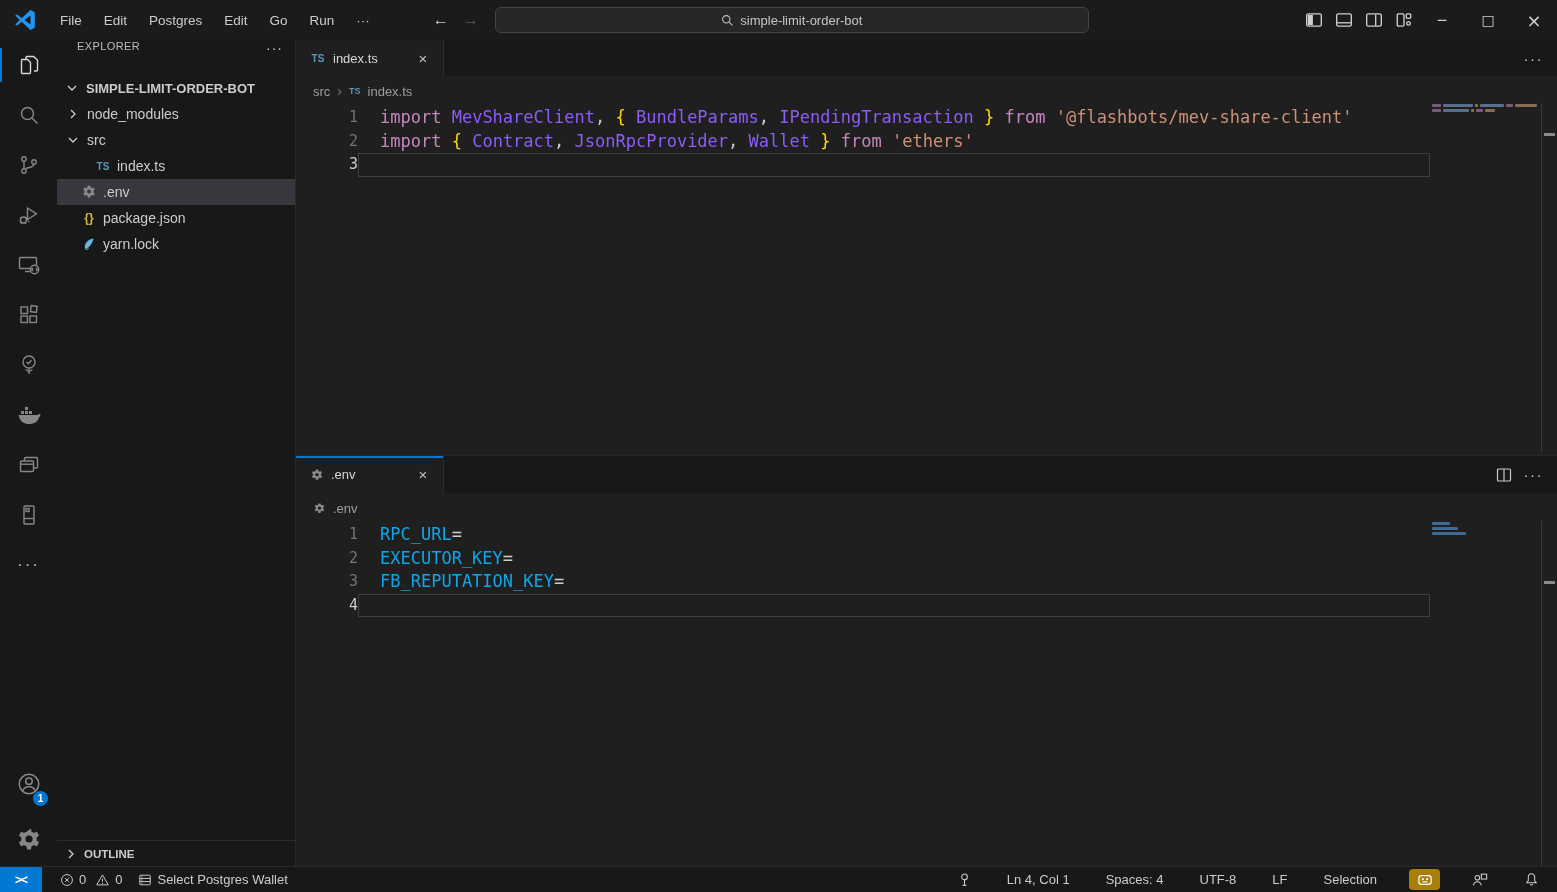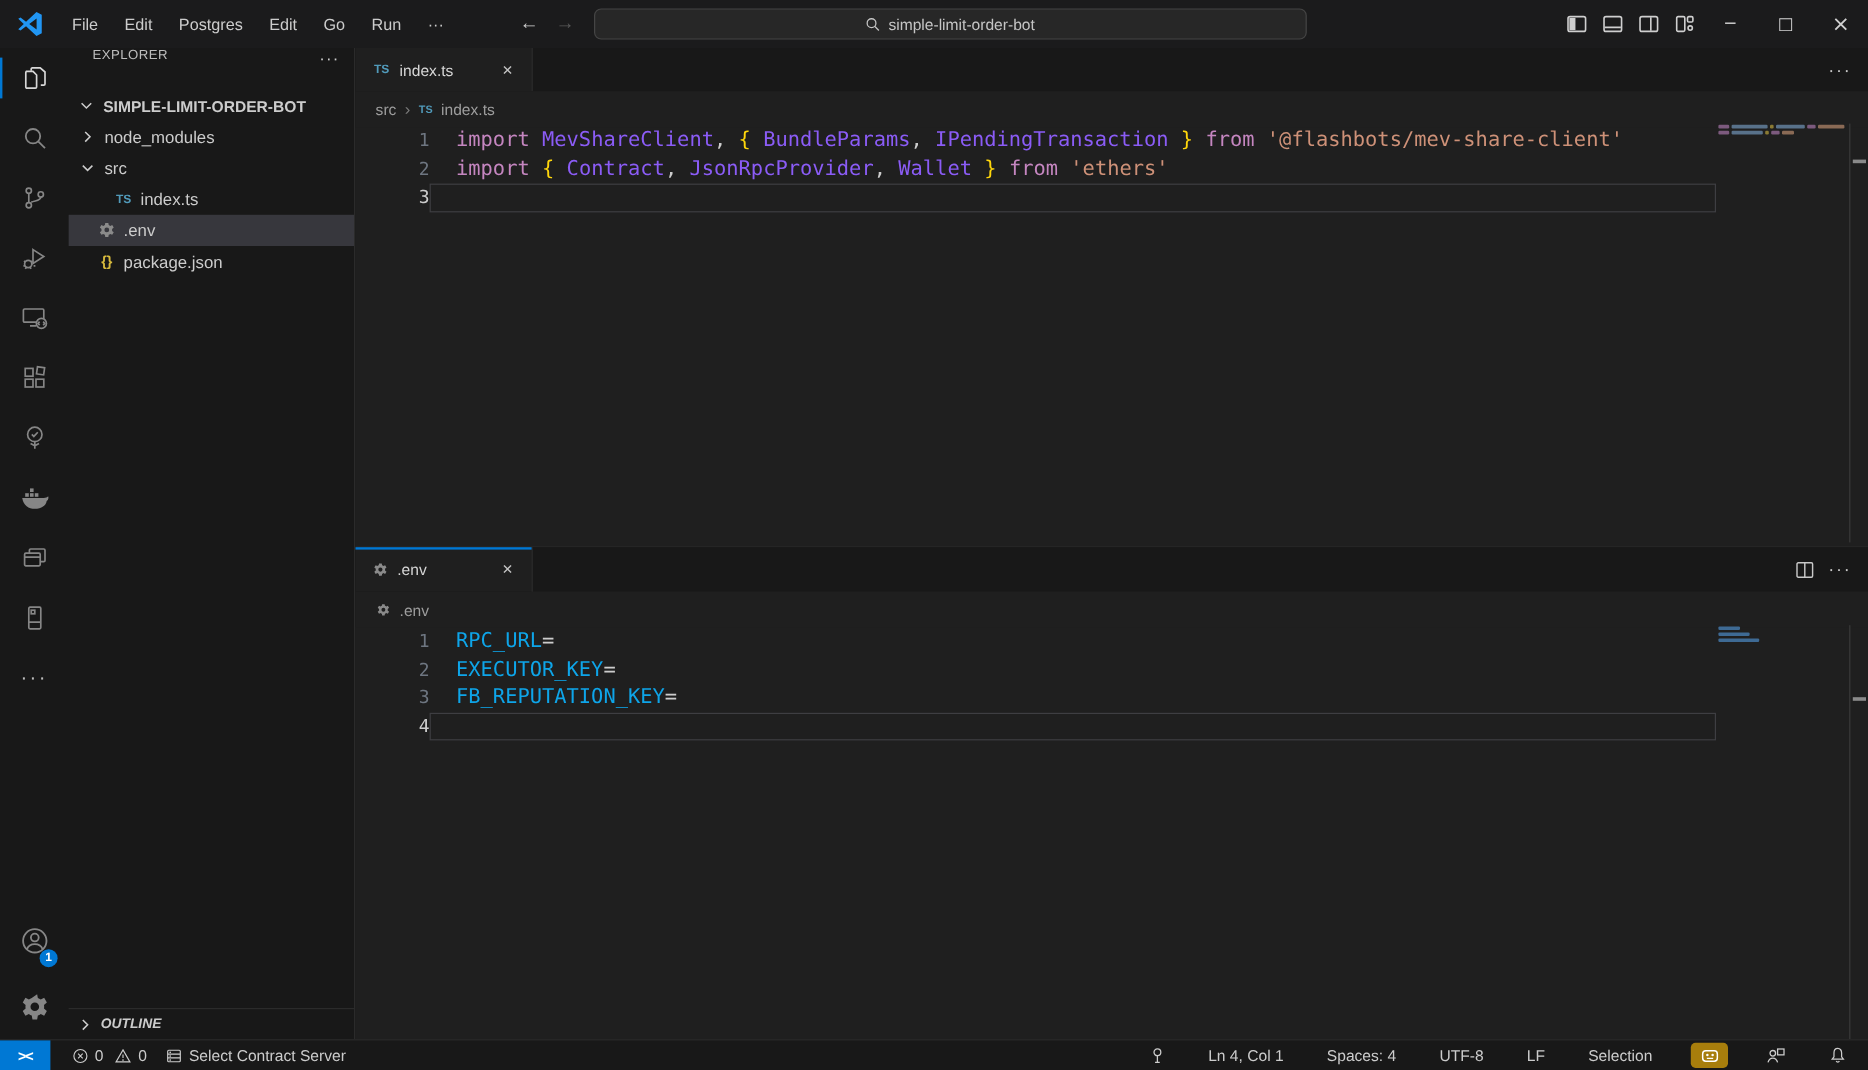--- a/index.html
+++ b/index.html
@@ -52,21 +52,21 @@
   .tree-row { height:26px; display:flex; align-items:center; font-size:14px;
     color:#cccccc; gap:6px; cursor:default; white-space:nowrap; }
   .tree-row.root { font-weight:bold; font-size:13px; padding-left:7px; }
   .tree-row.d1 { padding-left:24px; }
   .tree-row.d1.folder { padding-left:8px;align-items:center; }
   .tree-row.d2 { padding-left:38px; }
   .tree-row.selected { background:#37373d; }
   .chev { width:16px; height:16px; flex:none; }
   .fi-ts { color:#519aba; font-size:10px; font-weight:bold; flex:none; width:16px; text-align:center; }
   .fi-json { color:#d7ba3d; font-size:12px; font-weight:bold; flex:none; width:16px; text-align:center; }
-  .sb-sections { position:absolute; bottom:0; left:0; right:0;font-style:italic; }
+  .sb-sections { position:absolute; bottom:0; left:0; right:0; }
   .sb-section { height:26px; display:flex; align-items:center; gap:5px; padding-left:6px;
     border-top:1px solid #2b2b2b; font-size:11.5px; font-weight:bold; color:#cccccc; }
 
   
   .editor-region { position:absolute; top:40px; left:296px; width:1261px; height:826px; background:#1f1f1f; }
   .egroup { position:absolute; left:0; width:1261px; }
   .egroup.top { top:0; height:412px; }
   .egroup.bottom { top:415px; height:411px; border-top:1px solid #252525; }
   .tabbar { height:36px; background:#181818; display:flex; align-items:stretch; }
   .egroup.bottom .tabbar { height:37px; }
@@ -305,20 +305,26 @@
       <path fill="#8a8a8a" fill-rule="evenodd" d="M9.3 1.8 9.6 3.5 A4.6 4.6 0 0 1 10.9 4.3 L12.5 3.5 13.8 5.6 12.4 6.8 A4.6 4.6 0 0 1 12.4 8.4 L13.8 9.6 12.5 11.7 10.9 10.9 A4.6 4.6 0 0 1 9.6 11.7 L9.3 13.4 6.7 13.4 6.4 11.7 A4.6 4.6 0 0 1 5.1 10.9 L3.5 11.7 2.2 9.6 3.6 8.4 A4.6 4.6 0 0 1 3.6 6.8 L2.2 5.6 3.5 3.5 5.1 4.3 A4.6 4.6 0 0 1 6.4 3.5 L6.7 1.8 Z M8 5.6 A2 2 0 1 0 8 9.6 A2 2 0 1 0 8 5.6 Z"></path>
     </svg>
     <span>.env</span>
   </div>
 
   <div class="tree-row d1">
     <span class="fi-json">{}</span>
     <span>package.json</span>
   </div>
 
+  <div class="tree-row d1">
+    <svg class="chev" viewBox="0 0 16 16">
+      <path fill="#6db2d8" d="M4 13 C3 8 6 3.5 12.5 2.5 C12 5 11.5 6 10 8.5 C8.6 10.8 6.5 12.5 4 13 Z M3 13.8 C5 13.6 6.5 13 8 11.8 L7 13.8 Z"></path>
+    </svg>
+    <span>yarn.lock</span>
+  </div>
 
   <div class="sb-sections">
     <div class="sb-section">
       <svg class="chev" viewBox="0 0 16 16">
           <path d="M6 4 l4 4 -4 4" fill="none" stroke="#cccccc" stroke-width="1.3"></path>
         </svg>
       <span>OUTLINE</span>
     </div>
   </div>
 </div>
@@ -455,21 +461,21 @@
   </div>
   <div class="sb-item">
     <svg width="14" height="14" viewBox="0 0 16 16">
       <rect x="2" y="2.5" width="12" height="11" rx="1" fill="none" stroke="#cccccc" stroke-width="1.1"></rect>
       <line x1="2" y1="6.2" x2="14" y2="6.2" stroke="#cccccc" stroke-width="1.1"></line>
       <line x1="2" y1="9.8" x2="14" y2="9.8" stroke="#cccccc" stroke-width="1.1"></line>
       <circle cx="4.4" cy="4.4" r=".8" fill="#cccccc"></circle>
         <circle cx="4.4" cy="8" r=".8" fill="#cccccc"></circle>
         <circle cx="4.4" cy="11.8" r=".8" fill="#cccccc"></circle>
     </svg>
-    <span>Select Contract Server</span>
+    <span>Select Postgres Wallet</span>
   </div>
 
   <div class="sb-group-right">
     <div class="sb-item">
       <svg width="13" height="16" viewBox="0 0 14 18">
         <circle cx="7" cy="5.5" r="3.2" fill="none" stroke="#cccccc" stroke-width="1.2"></circle>
         <line x1="7" y1="8.7" x2="7" y2="15" stroke="#cccccc" stroke-width="1.2"></line>
         <line x1="4.8" y1="15" x2="9.2" y2="15" stroke="#cccccc" stroke-width="1.2"></line>
       </svg>
     </div>

